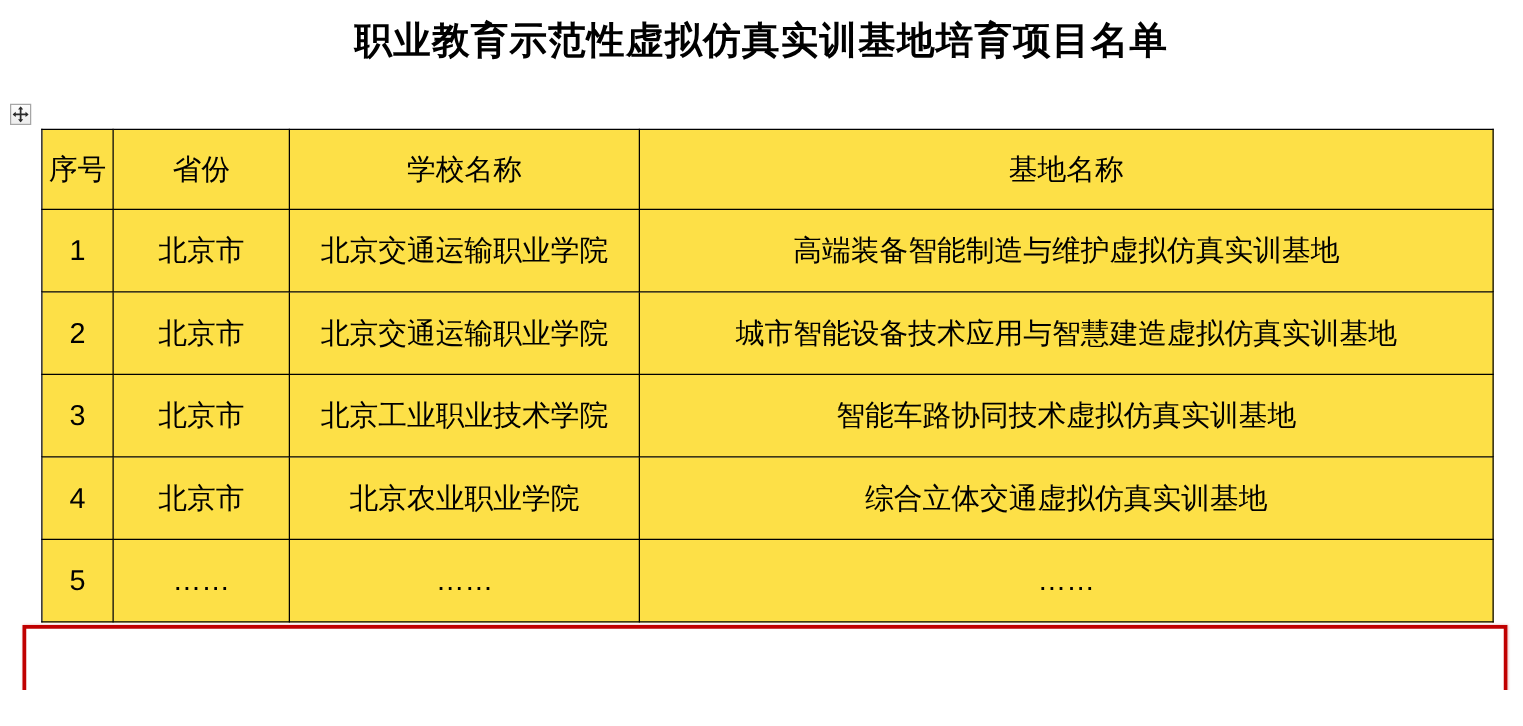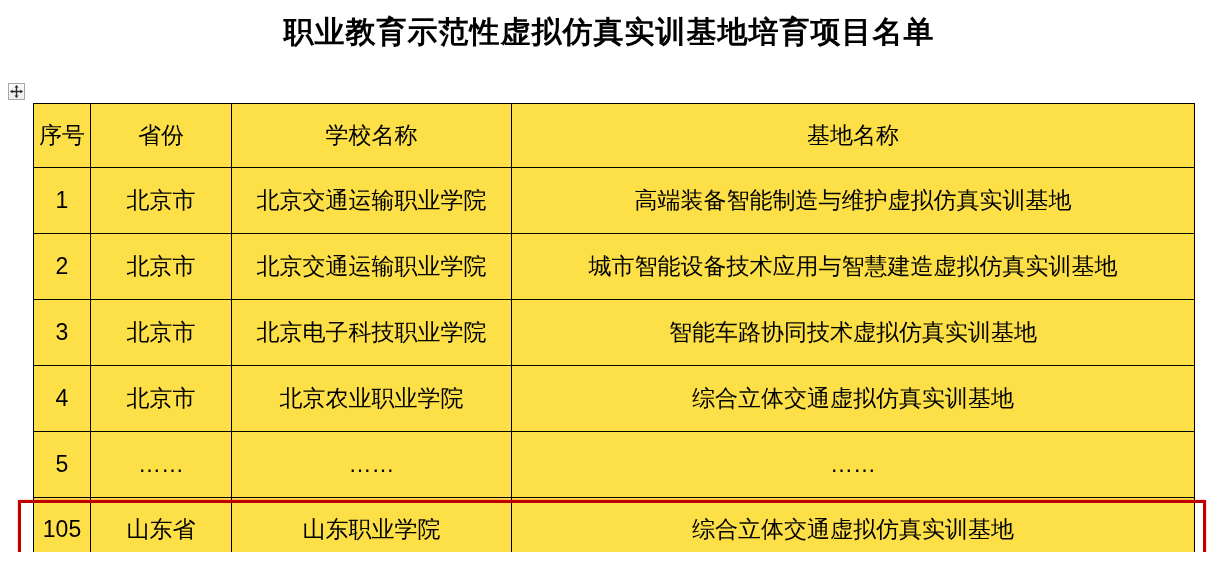--- a/index.html
+++ b/index.html
@@ -110,39 +110,33 @@
     </tr>
     <tr class="data">
       <td>2</td>
       <td>北京市</td>
       <td>北京交通运输职业学院</td>
       <td>城市智能设备技术应用与智慧建造虚拟仿真实训基地</td>
     </tr>
     <tr class="data">
       <td>3</td>
       <td>北京市</td>
-      <td>北京电子科技职业学院</td>
+      <td>北京工业职业技术学院</td>
       <td>智能车路协同技术虚拟仿真实训基地</td>
     </tr>
     <tr class="data">
       <td>4</td>
       <td>北京市</td>
       <td>北京农业职业学院</td>
       <td>综合立体交通虚拟仿真实训基地</td>
     </tr>
     <tr class="data">
       <td>5</td>
       <td>……</td>
       <td>……</td>
       <td>……</td>
     </tr>
-    <tr class="last">
-      <td>105</td>
-      <td>山东省</td>
-      <td>山东职业学院</td>
-      <td>综合立体交通虚拟仿真实训基地</td>
-    </tr>
   </tbody>
     </table>
 
   <div class="highlight-box"></div>
 
 </div>
 
 </body></html>

